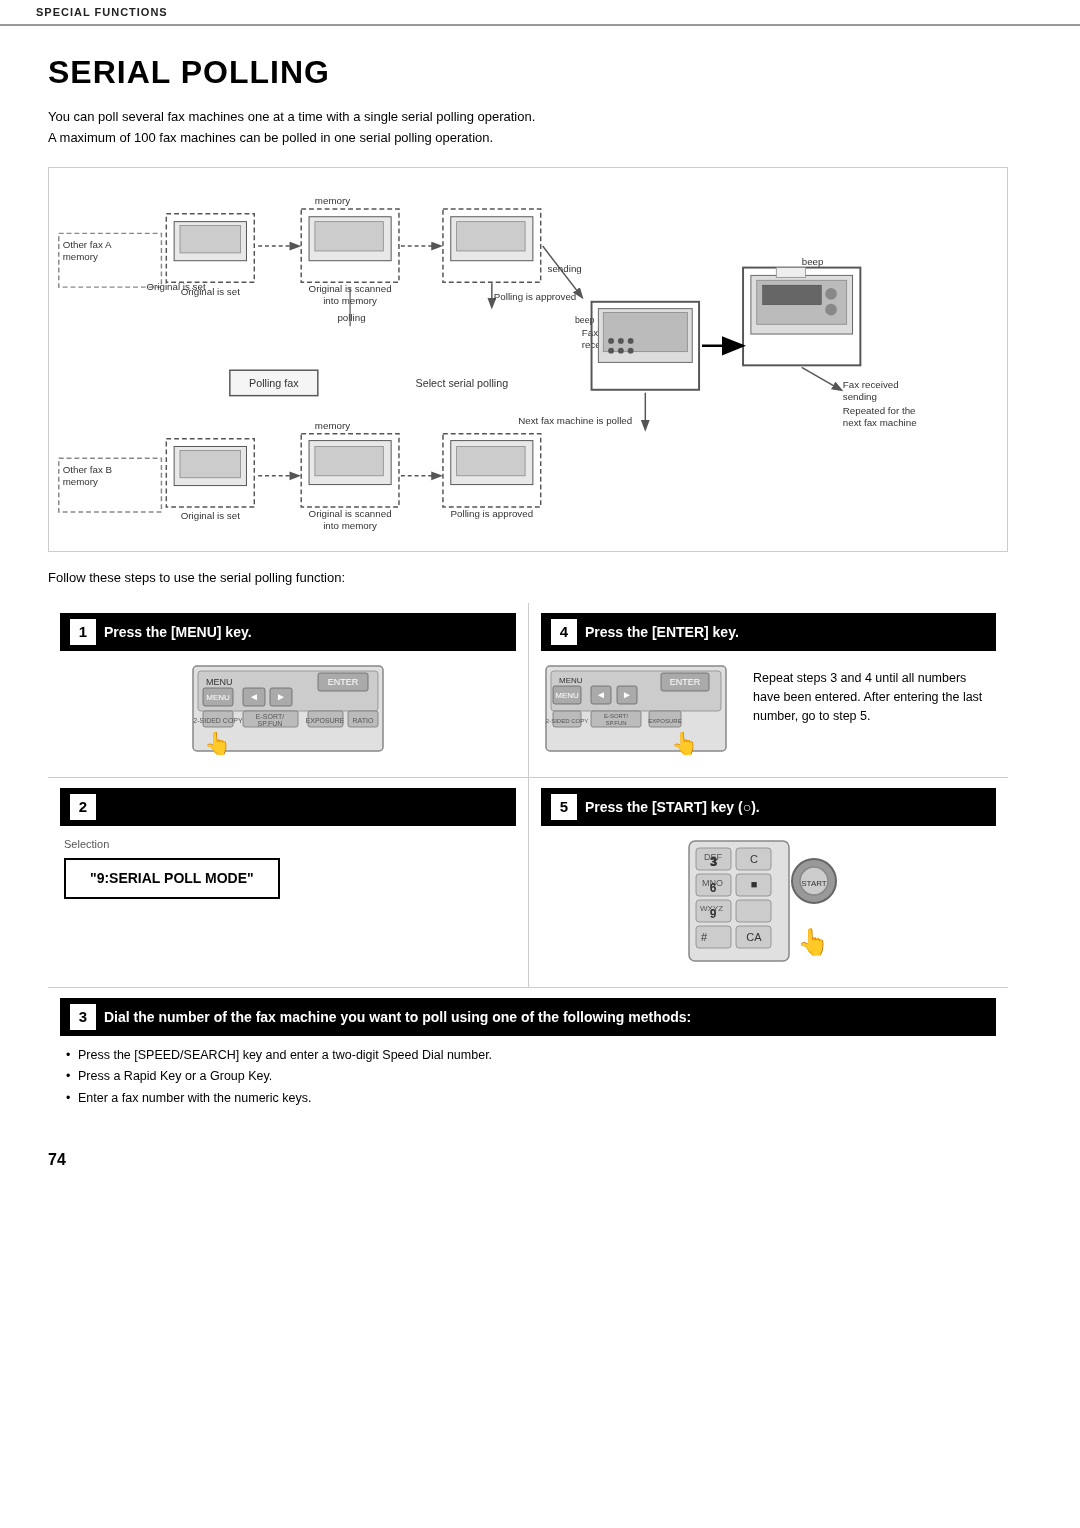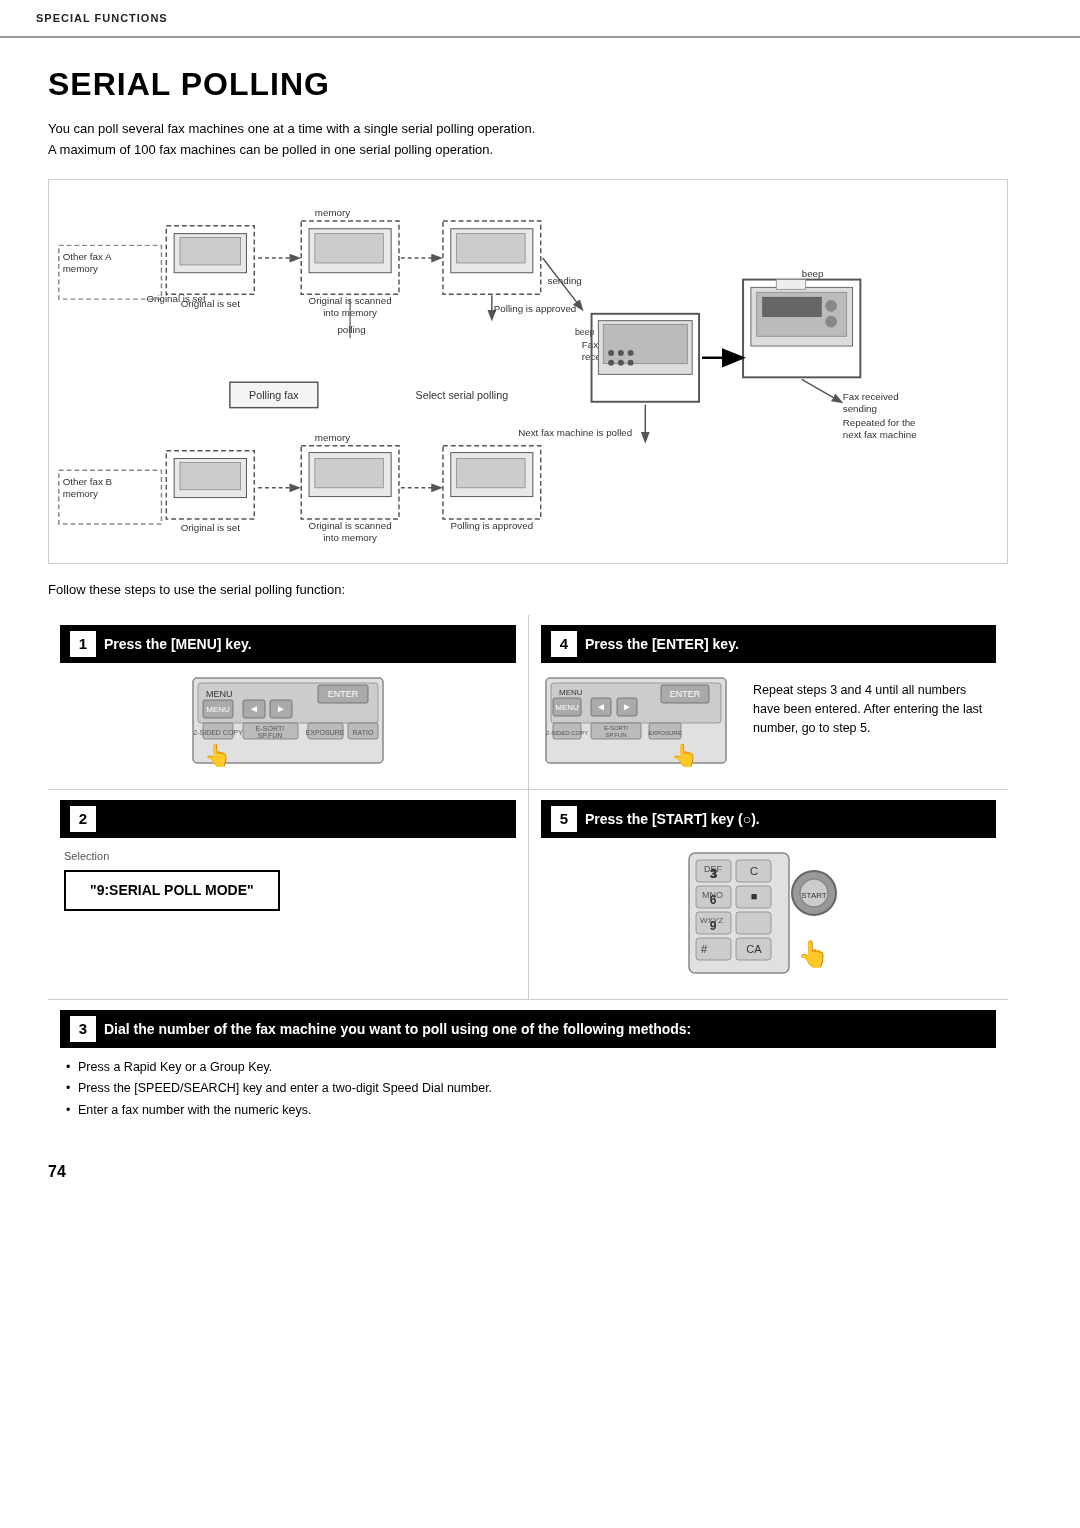--- a/index.html
+++ b/index.html
@@ -7,21 +7,21 @@
       width: 1080px;
       min-height: 1528px;
       background: #fff;
       font-family: Arial, Helvetica, sans-serif;
       font-size: 14px;
       color: #000;
     }
 
     .top-bar {
       border-bottom: 2px solid #999;
-      padding: 12px 36px;
+      padding: 6px 36px;
       font-size: 11px;
       font-weight: bold;
       letter-spacing: 1px;
       color: #222;
     }
 
     .page-content {
       padding: 28px 72px 40px 48px;
     }
 
@@ -447,22 +447,22 @@
 
     <div class="step-row-divider"></div>
 
     <div class="step-block" style="grid-column: 1 / -1;">
       <div class="step-header">
         <span class="step-num">3</span>
         <span class="step-title">Dial the number of the fax machine you want to poll using one of the following methods:</span>
       </div>
       <div class="step-body">
         <ul>
+          <li>Press the [SPEED/SEARCH] key and enter a two-digit Speed Dial number.</li>
           <li>Press a Rapid Key or a Group Key.</li>
-          <li>Press the [SPEED/SEARCH] key and enter a two-digit Speed Dial number.</li>
           <li>Enter a fax number with the numeric keys.</li>
         </ul>
       </div>
     </div>
 
   </div>
 
   <div class="page-number">74</div>
 
 </div>

